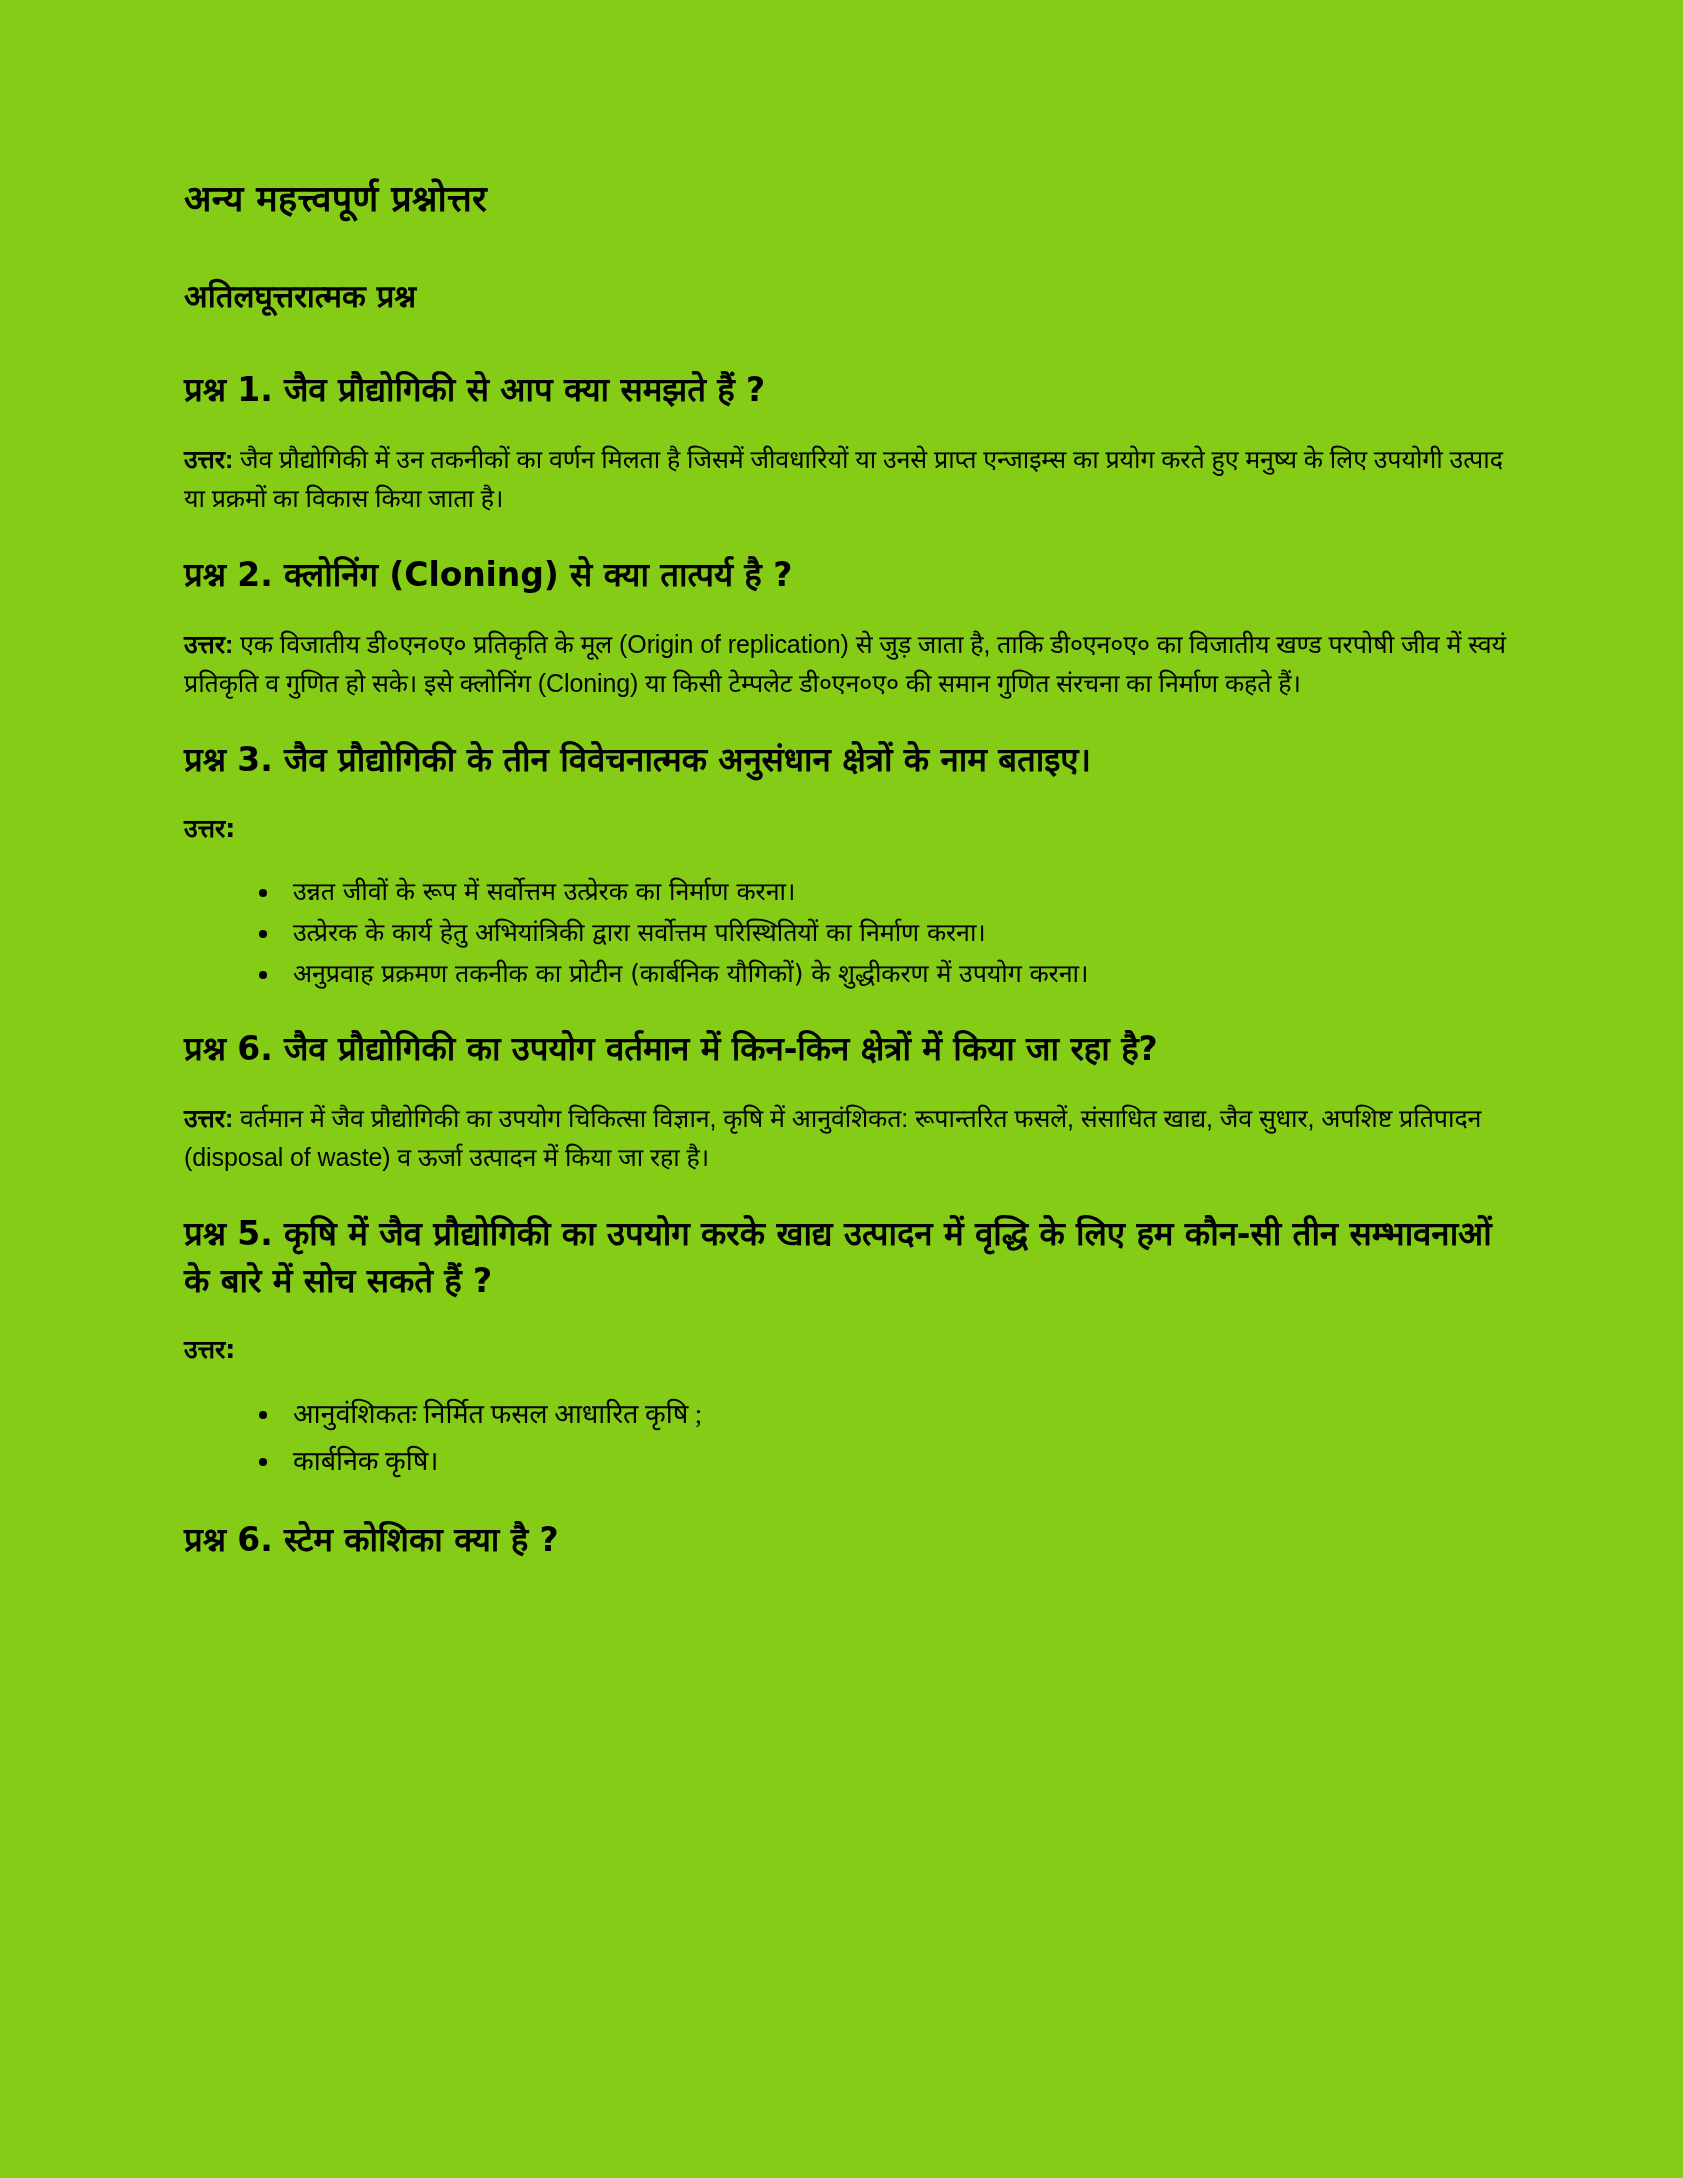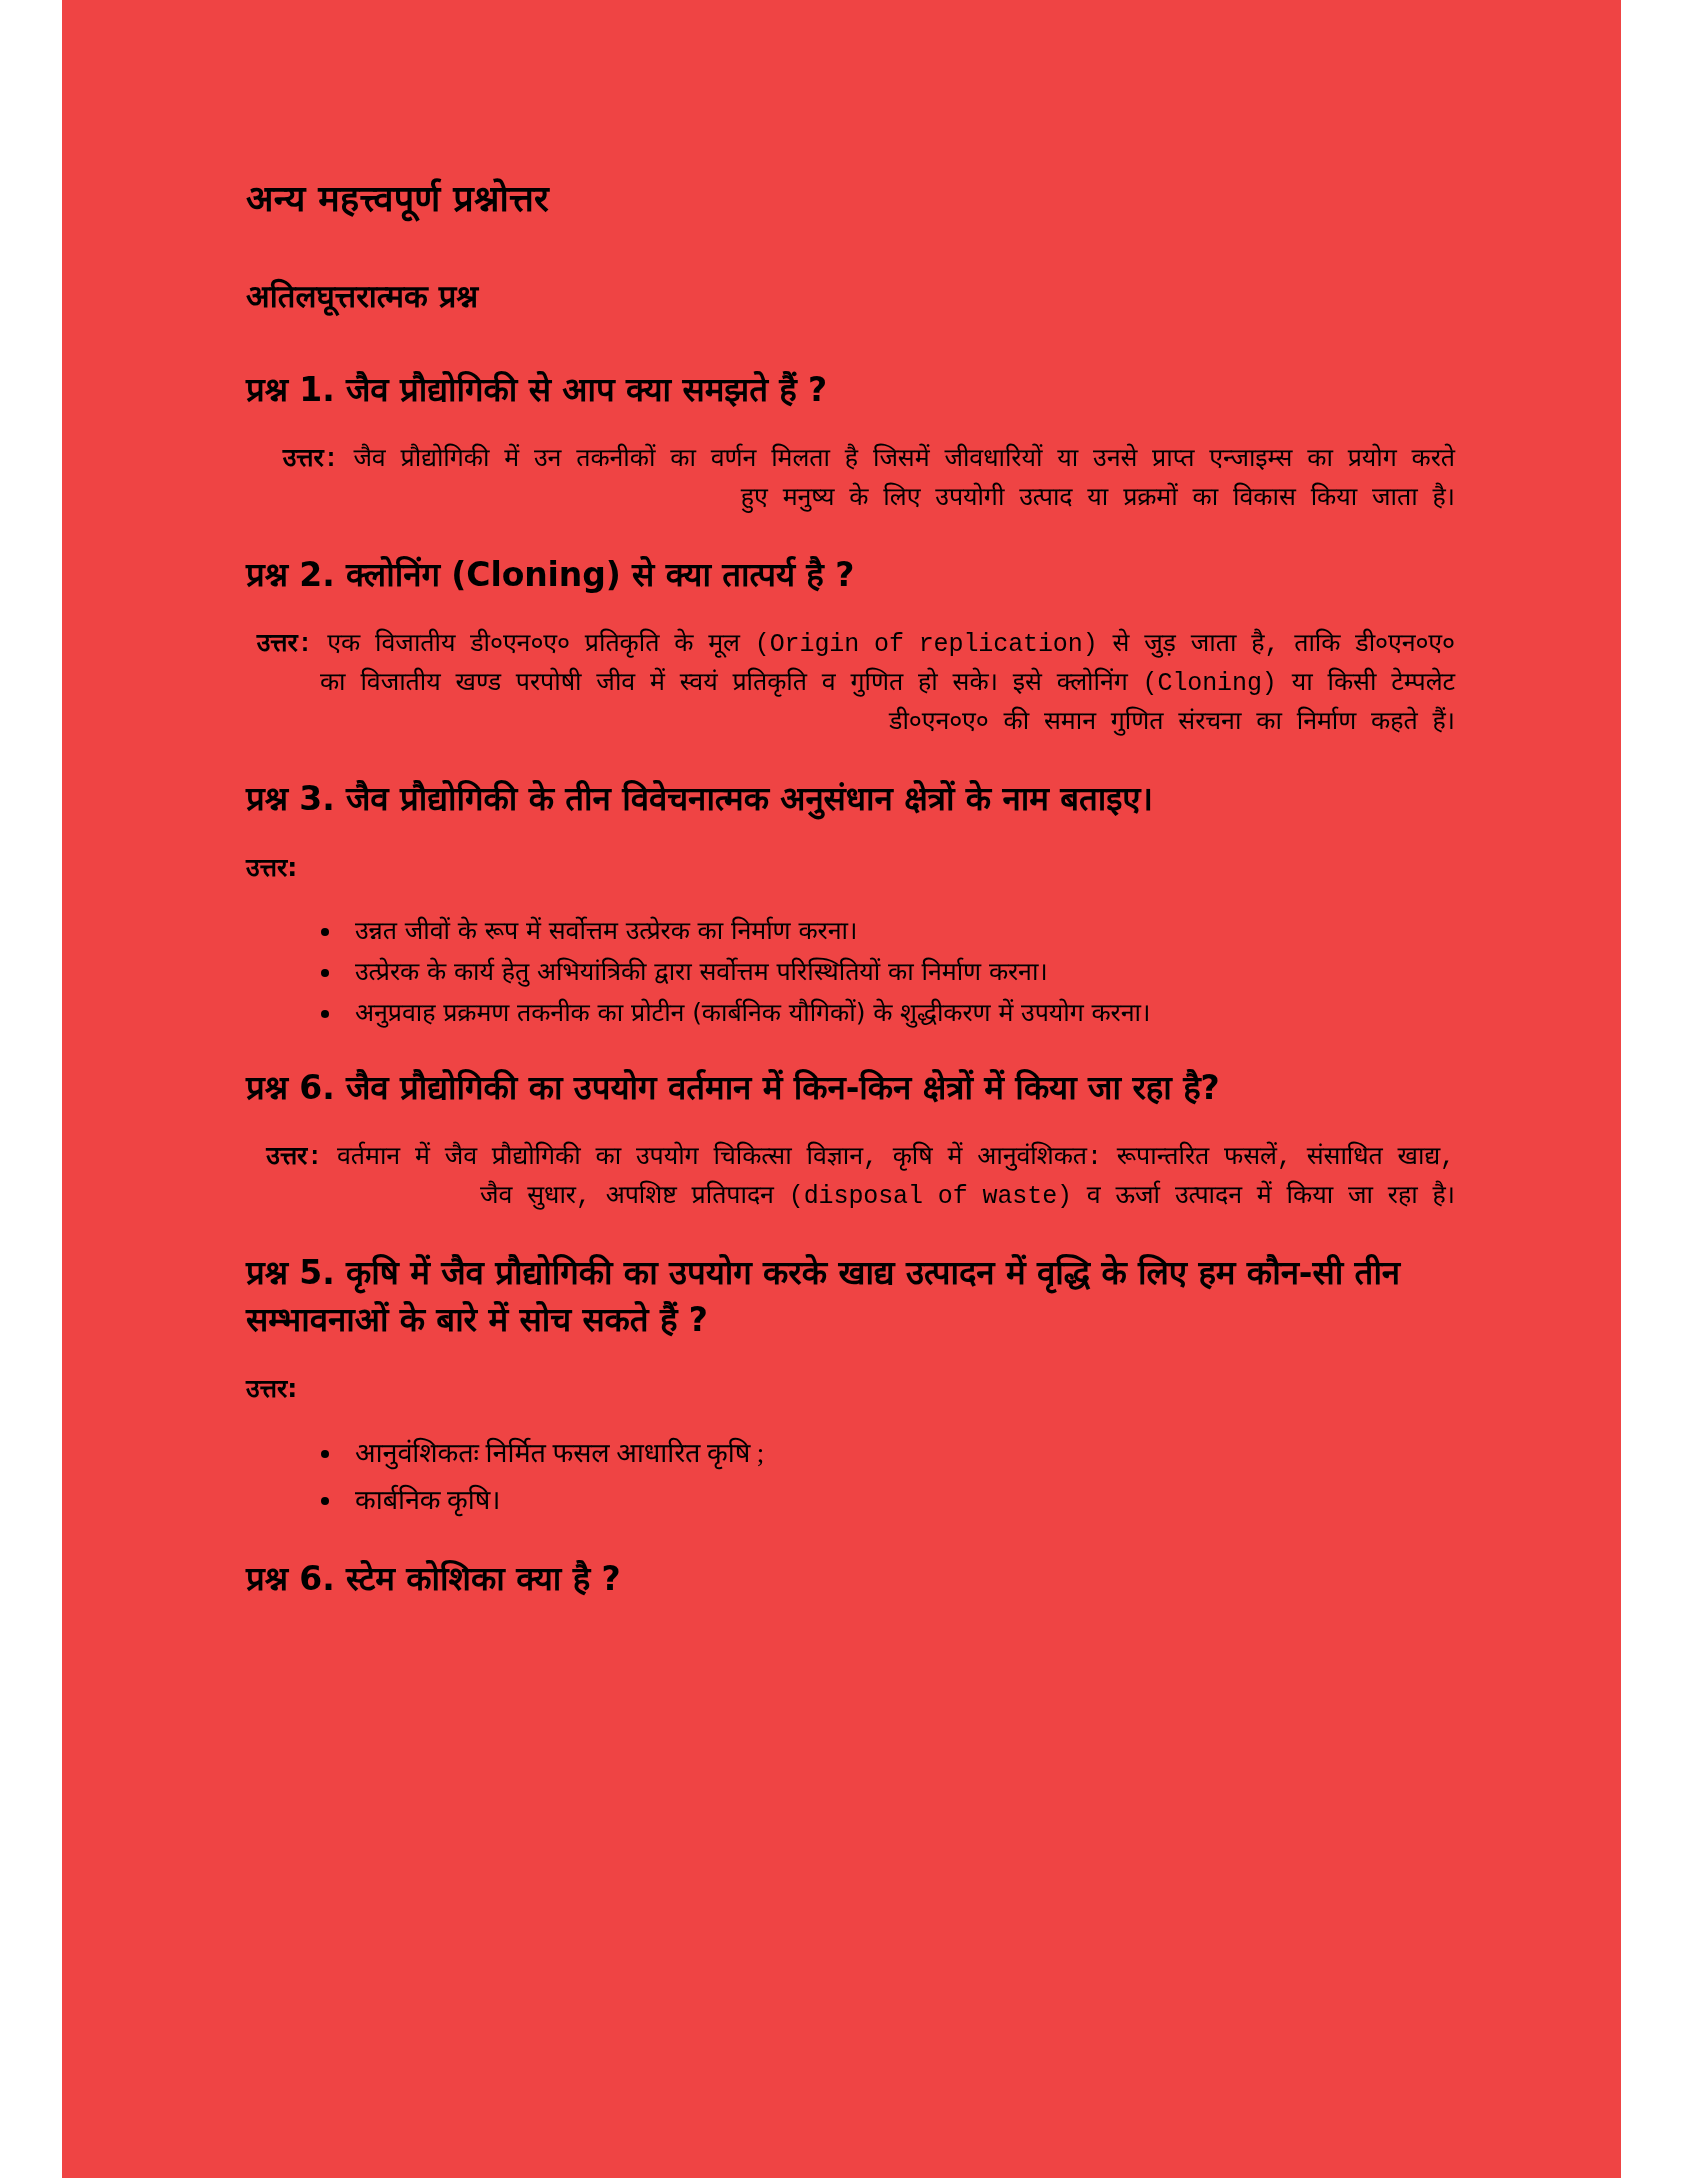--- a/index.html
+++ b/index.html
@@ -8,24 +8,24 @@
     padding: 0;
     background: #ffffff;
   }
   body {
     font-family: "Liberation Serif", "DejaVu Serif", serif;
     color: #000000;
     -webkit-font-smoothing: antialiased;
   }
   .page {
     position: relative;
-    width: 1559px;
+    width: 1683px;
     min-height: 2178px;
     margin: 0 auto;
-    background: #ef4444;
+    background: #84cc16;
     box-sizing: border-box;
     padding: 176px 166px 119px 184px;
   }
   .doc-title {
     font-family: "DejaVu Sans", "Liberation Sans", sans-serif;
     font-weight: bold;
     font-size: 36px;
     line-height: 1.25;
     letter-spacing: 0.2px;
     margin: 0 0 55px 0;
@@ -42,25 +42,25 @@
   }
   .question {
     font-family: "DejaVu Sans", "Liberation Sans", sans-serif;
     font-weight: bold;
     font-size: 33px;
     line-height: 1.42;
     margin: 0 0 26px 0;
     letter-spacing: -0.1px;
   }
   .answer {
-    font-family: Liberation Mono, monospace;
+    font-family: Liberation Sans, sans-serif;
     font-size: 25px;
     line-height: 1.56;
     margin: 0 0 34px 0;
-    text-align: right;
+    text-align: left;
     letter-spacing: -0.1px;
   }
   .answer .lead {
     font-weight: bold;
   }
   .answer-label-only {
     font-family: "DejaVu Sans", "Liberation Sans", sans-serif;
     font-weight: bold;
     font-size: 25px;
     line-height: 1.5;

